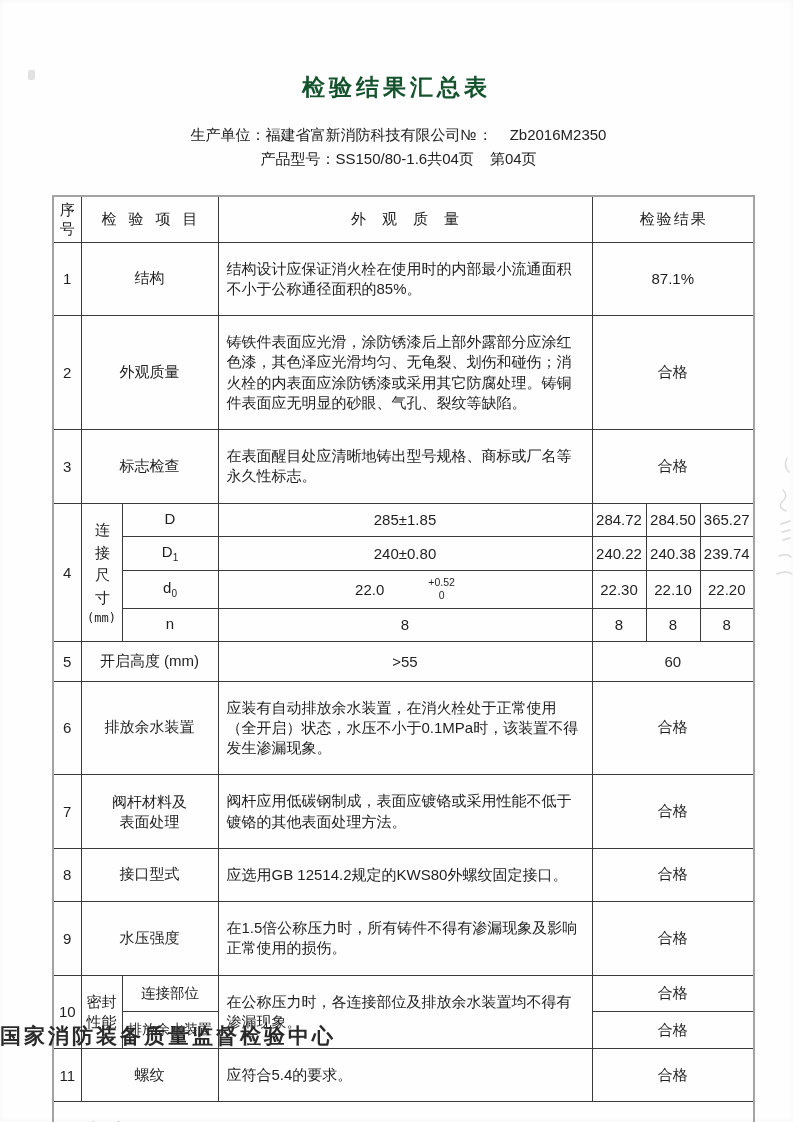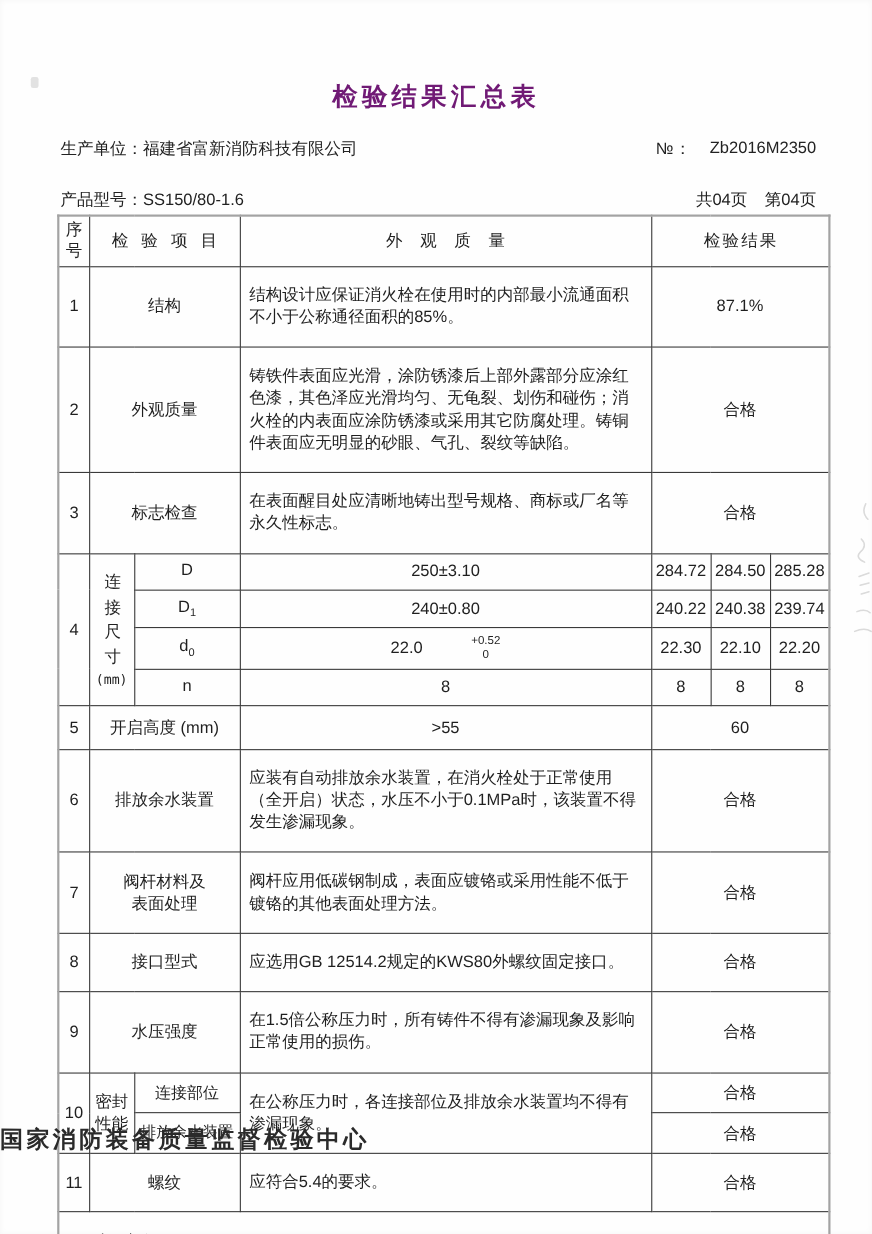--- a/index.html
+++ b/index.html
@@ -11,25 +11,25 @@
     font-family:"Liberation Sans", sans-serif;
     color:#222;
     overflow:hidden;
     margin:0 auto;
     box-shadow:inset 0 0 6px rgba(0,0,0,.04);
   }
   
   .doc-title {
     position:absolute; top:72px; left:0; width:100%;
     text-align:center; font-size:23px; font-weight:600;
-    letter-spacing:4px; color:#701a75;
-  }
-  .meta-line { position:absolute; left:55px; right:51px; display:flex; justify-content:space-between; font-size:15px; }
+    letter-spacing:4px; color:#14532d;
+  }
+  .meta-line { position:absolute; left:55px; right:51px; display:flex; justify-content:center; font-size:15px; }
   .meta-line-1 { top:126px; }
-  .meta-line-2 { top:172px; }
+  .meta-line-2 { top:150px; }
   .meta-right { display:flex; gap:16px; }
   .no-label { letter-spacing:1px; }
   
   table.report {
     position:absolute; top:195px; left:52px;
     width:701px;
     border-collapse:collapse;
     table-layout:fixed;
     font-size:15px;
     color:#1f1f1f;
@@ -141,24 +141,24 @@
       <td class="c-center" colspan="3">合格</td>
     </tr>
 
     <tr class="h-33">
       <td class="c-center" rowspan="4">4</td>
       <td class="vert-cell" rowspan="4">
         <div class="vert-chars">连接尺寸</div>
         <div class="vert-unit">(mm)</div>
       </td>
       <td class="c-center param"><span>D</span><sub></sub></td>
-      <td class="c-center num">250±3.10</td>
+      <td class="c-center num">285±1.85</td>
       <td class="c-center num">284.72</td>
       <td class="c-center num">284.50</td>
-      <td class="c-center num">285.28</td>
+      <td class="c-center num">365.27</td>
     </tr>
     <tr class="h-34">
       <td class="c-center param"><span>D</span><sub>1</sub></td>
       <td class="c-center num">240±0.80</td>
       <td class="c-center num">240.22</td>
       <td class="c-center num">240.38</td>
       <td class="c-center num">239.74</td>
     </tr>
     <tr class="h-38">
       <td class="c-center param"><span>d</span><sub>0</sub></td>

